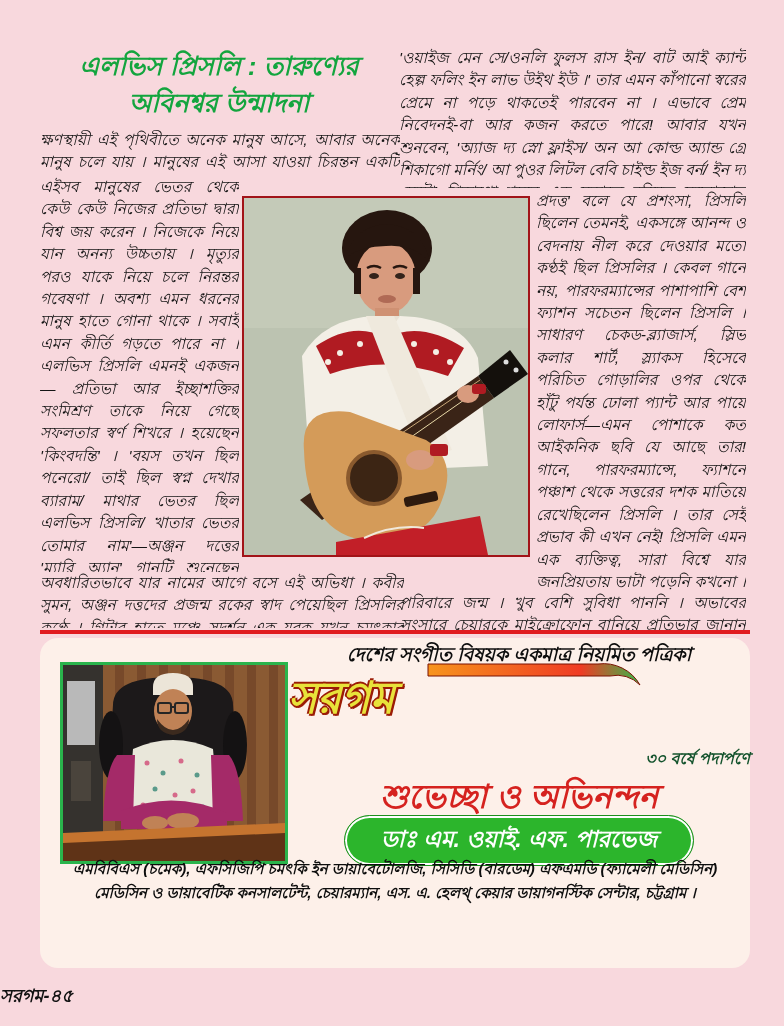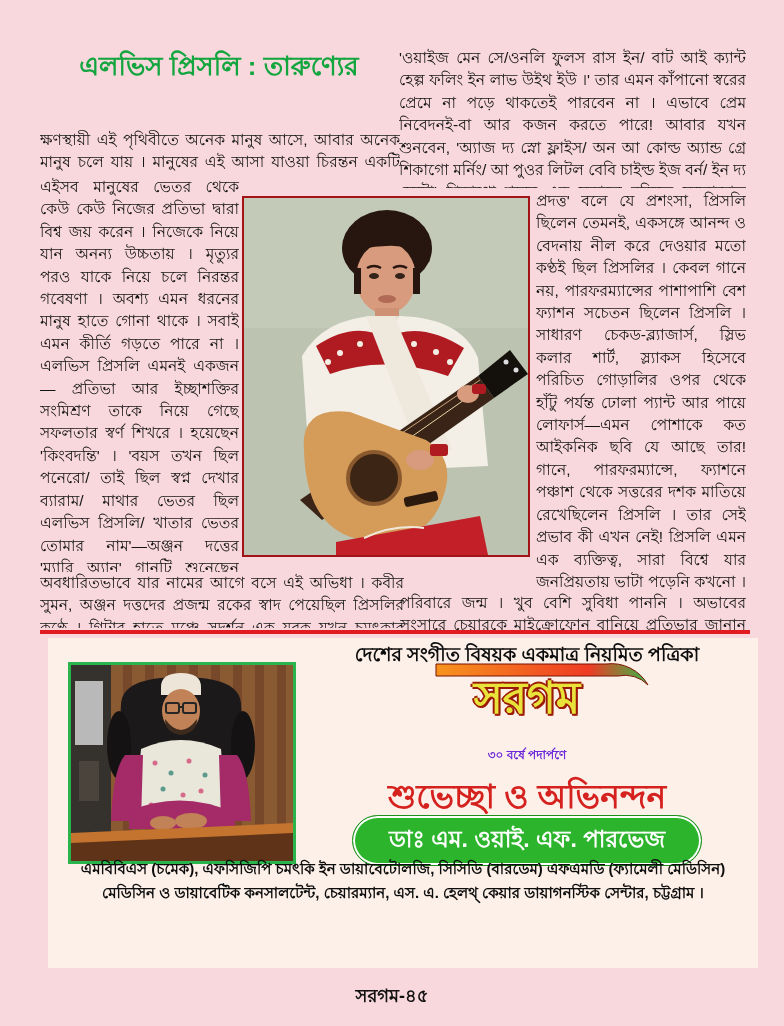--- a/index.html
+++ b/index.html
@@ -1,53 +1,54 @@
 <!DOCTYPE html>
 <html><head>
 <meta charset="utf-8">
 <style>
   html,body{margin:0;padding:0;background:#ffffff;}
   .page{position:relative;width:784px;height:1026px;background:#f8d8dd;overflow:hidden;
-        font-family:"Liberation Sans","DejaVu Sans",sans-serif;color:#151515;}
+        font-family:"Liberation Sans","DejaVu Sans",sans-serif;color:#151515;font-style:italic;}
   .abs{position:absolute;}
   .title{left:40px;top:48px;width:358px;text-align:center;color:#13a53e;font-weight:bold;
          font-size:26px;line-height:37px;}
   .btxt{font-size:15.5px;line-height:22.4px;text-align:justify;color:#141414;overflow:hidden;}
   .left-intro{left:40px;top:129px;width:360px;height:46px;}
   .left-col{left:40px;top:176px;width:199px;height:396px;}
   .left-bottom{left:40px;top:572px;width:364px;height:56px;}
   .right-top{left:399px;top:47px;width:347px;height:141px;}
   .right-col{left:536px;top:190px;width:210px;height:402px;}
   .right-bottom{left:400px;top:592px;width:346px;height:38px;}
   .elvis{left:242px;top:196px;width:288px;height:361px;border:2px solid #a21318;box-sizing:border-box;background:#bcc3b1;}
   .divider{left:40px;top:630px;width:710px;height:4px;background:#e11b1f;}
-  .ad-box{left:48px;top:638px;width:710px;height:330px;background:#fdf0e9;}
+  .ad-box{left:40px;top:638px;width:710px;height:330px;background:#fdf0e9;border-radius:18px;}
   .photo{left:20px;top:24px;width:222px;height:196px;border:3px solid #2ab44c;background:#8a5a33;}
   .ad-header{left:248px;top:2px;width:462px;text-align:center;font-weight:bold;font-size:19px;color:#0d0d0d;}
-  .logo-wrap{left:248px;top:24px;width:462px;text-align:center;}
+  .logo-wrap{left:248px;top:24px;width:462px;}
   .logo-text{font-size:44px;font-weight:bold;color:#e8e23a;line-height:44px;margin-top:-10px;
              text-shadow:-2px 0 #9b1c06,2px 0 #9b1c06,0 -2px #9b1c06,0 2px #9b1c06,2px 2px #9b1c06;}
-  .anniv{left:248px;top:108px;width:462px;text-align:center;font-weight:bold;font-size:12px;color:#6d28d9;}
+  .anniv{left:248px;top:108px;width:462px;text-align:right;font-weight:bold;font-size:16px;color:#14532d;}
   .greeting{left:248px;top:133px;width:462px;text-align:center;font-weight:bold;font-size:33px;color:#d5221f;}
   .btn-wrap{left:248px;top:177px;width:462px;text-align:center;}
   .doc-btn{display:inline-block;background:#2cb52c;color:#ffffff;font-weight:bold;font-size:23px;
            padding:5px 36px;border-radius:26px;box-shadow:inset 0 0 0 2px #ffffff;border:1px solid #1d8f1d;}
   .quals{left:8px;top:219px;width:694px;text-align:center;font-weight:bold;font-size:15px;line-height:24px;color:#0d0d0d;overflow:hidden;height:74px;}
   .addr-bar{left:0;top:294px;width:710px;height:36px;background:#d7171b;color:#ffffff;display:flex;
             align-items:center;justify-content:center;font-weight:bold;font-size:16px;}
-  .footer{left:0;top:982px;width:784px;text-align:center;font-weight:bold;font-size:18px;color:#111111;}
+  .footer{left:0;top:982px;width:784px;font-weight:bold;font-size:18px;color:#111111;}
   svg{display:block;}
 </style>
 </head>
 <body>
 
 <div class="page">
 
   <div class="abs title">
     <span style="display:block">এলভিস প্রিসলি : তারুণ্যের</span>
+    <span style="display:block">অবিনশ্বর উন্মাদনা</span>
   </div>
 
   <div class="abs btxt left-intro">ক্ষণস্থায়ী এই পৃথিবীতে অনেক মানুষ আসে, আবার অনেক মানুষ চলে যায় । মানুষের এই আসা যাওয়া চিরন্তন একটি প্রক্রিয়া ।</div>
   <div class="abs btxt left-col">এইসব মানুষের ভেতর থেকে কেউ কেউ নিজের প্রতিভা দ্বারা বিশ্ব জয় করেন । নিজেকে নিয়ে যান অনন্য উচ্চতায় । মৃত্যুর পরও যাকে নিয়ে চলে নিরন্তর গবেষণা । অবশ্য এমন ধরনের মানুষ হাতে গোনা থাকে । সবাই এমন কীর্তি গড়তে পারে না । এলভিস প্রিসলি এমনই একজন— প্রতিভা আর ইচ্ছাশক্তির সংমিশ্রণ তাকে নিয়ে গেছে সফলতার স্বর্ণ শিখরে । হয়েছেন 'কিংবদন্তি' । 'বয়স তখন ছিল পনেরো/ তাই ছিল স্বপ্ন দেখার ব্যারাম/ মাথার ভেতর ছিল এলভিস প্রিসলি/ খাতার ভেতর তোমার নাম'—অঞ্জন দত্তের 'ম্যারি অ্যান' গানটি শুনেছেন আর মাথার ভেতরে এই লাইন কয়েকটা গেঁথে যায়নি এমন শ্রোতা পাওয়া যাবে না বললেই চলে । কে এই এলভিস প্রিসলি? কিশোর বয়সের প্রেমে মশগুল অঞ্জনের চেতনায় ধাক্কা দিয়েছিলেন? পৃথিবীব্যাপী ১৯৫০-৭০ দশকের তরুণ-তরুণীদের চিত্তদোলানো 'স্বপ্নপুরুষ' ছিলেন প্রিসলি । 'কিং অব রক অ্যান্ড রোল'</div>
   <div class="abs btxt left-bottom">অবধারিতভাবে যার নামের আগে বসে এই অভিধা । কবীর সুমন, অঞ্জন দত্তদের প্রজন্ম রকের স্বাদ পেয়েছিল প্রিসলির কণ্ঠে । গিটার হাতে মঞ্চে সুদর্শন এক যুবক যখন চমৎকার ব্যারিটোনে গাইছেন,</div>
   <div class="abs btxt right-top">'ওয়াইজ মেন সে/ওনলি ফুলস রাস ইন/ বাট আই ক্যান্ট হেল্প ফলিং ইন লাভ উইথ ইউ ।' তার এমন কাঁপানো স্বরের প্রেমে না পড়ে থাকতেই পারবেন না । এভাবে প্রেম নিবেদনই-বা আর কজন করতে পারে! আবার যখন শুনবেন, 'অ্যাজ দ্য স্নো ফ্লাইস/ অন আ কোল্ড অ্যান্ড গ্রে শিকাগো মর্নিং/ আ পুওর লিটল বেবি চাইল্ড ইজ বর্ন/ ইন দ্য ঘেটো' শিকাগো শহরে এক সকালে বস্তিতে সদ্যোজাত শিশুটির কান্না আপনার পাথরহৃদয়কেও গলিয়ে দেবে । 'ঈশ্বর</div>
   <div class="abs btxt right-col">প্রদত্ত' বলে যে প্রশংসা, প্রিসলি ছিলেন তেমনই, একসঙ্গে আনন্দ ও বেদনায় নীল করে দেওয়ার মতো কণ্ঠই ছিল প্রিসলির । কেবল গানে নয়, পারফরম্যান্সের পাশাপাশি বেশ ফ্যাশন সচেতন ছিলেন প্রিসলি । সাধারণ চেকড-ব্ল্যাজার্স, স্লিভ কলার শার্ট, স্ল্যাকস হিসেবে পরিচিত গোড়ালির ওপর থেকে হাঁটু পর্যন্ত ঢোলা প্যান্ট আর পায়ে লোফার্স—এমন পোশাকে কত আইকনিক ছবি যে আছে তার! গানে, পারফরম্যান্সে, ফ্যাশনে পঞ্চাশ থেকে সত্তরের দশক মাতিয়ে রেখেছিলেন প্রিসলি । তার সেই প্রভাব কী এখন নেই! প্রিসলি এমন এক ব্যক্তিত্ব, সারা বিশ্বে যার জনপ্রিয়তায় ভাটা পড়েনি কখনো । প্রজন্মের পর প্রজন্ম তার গান শুনেছে, চুলের মধ্যে চালাতে চেয়েছে প্রিসলির ব্যাকব্রাশ । শুরুতে যে অঞ্জনের 'ম্যারি অ্যান' গানের কথা বললাম, সেই গানেও রয়েছে প্রিসলির 'রক অ্যান্ড রোলের' ছাপ । এলভিস প্রিসলির জন্ম ১৯৩৫ সালের ৮ জানুয়ারি যুক্তরাষ্ট্রের মিসিসিপিতে । মৃত্যু ১৬ আগস্ট ১৯৭৫ । মাঝখানে ৪১ বছরের এক আলো জ্বলমলে জীবন । কিন্তু ছেলেবেলাটা খুব বেশি জ্বলমলে ছিল না তার । শ্রমিক</div>
   <div class="abs btxt right-bottom">পরিবারে জন্ম । খুব বেশি সুবিধা পাননি । অভাবের সংসারে চেয়ারকে মাইক্রোফোন বানিয়ে প্রতিভার জানান দেওয়া । সেই</div>
 
   <div class="abs elvis">

